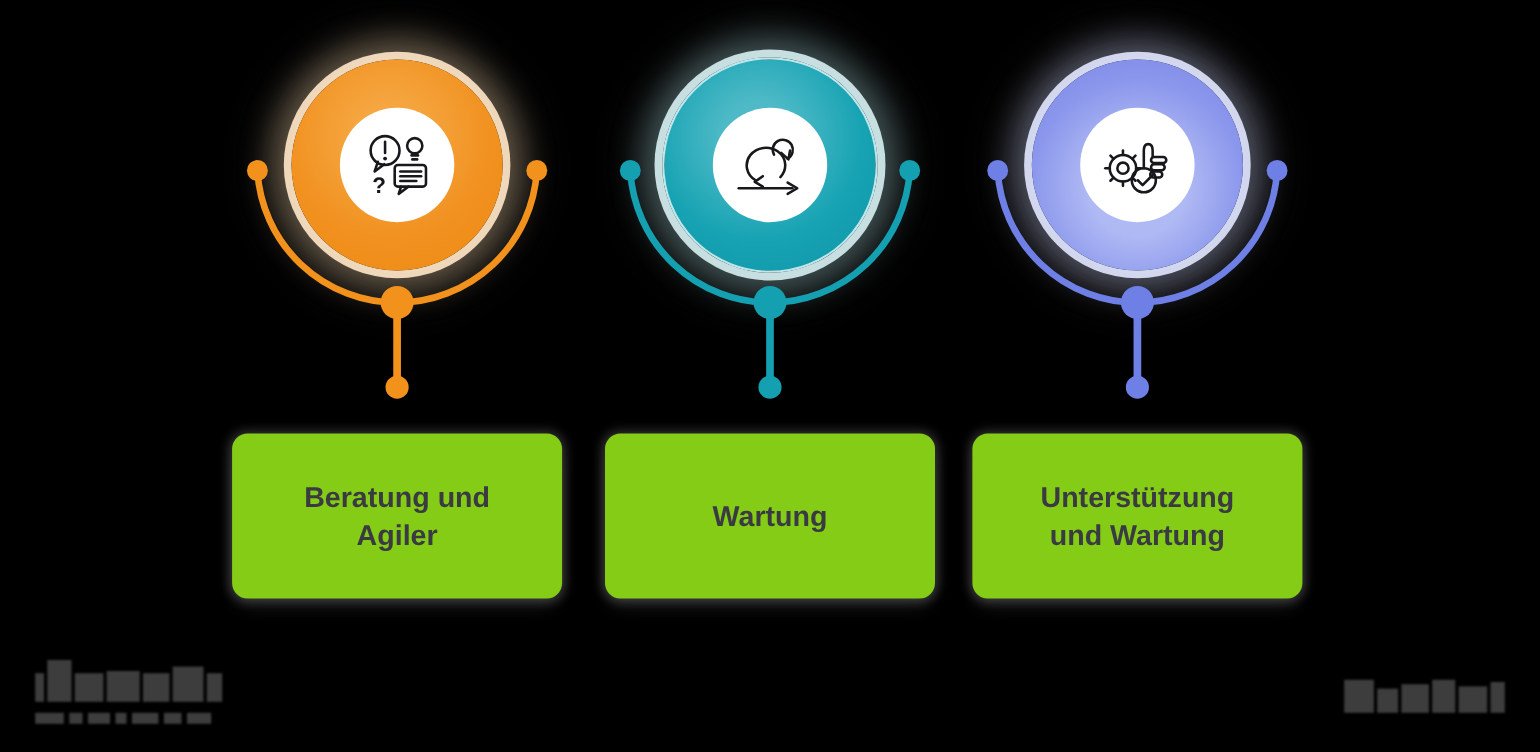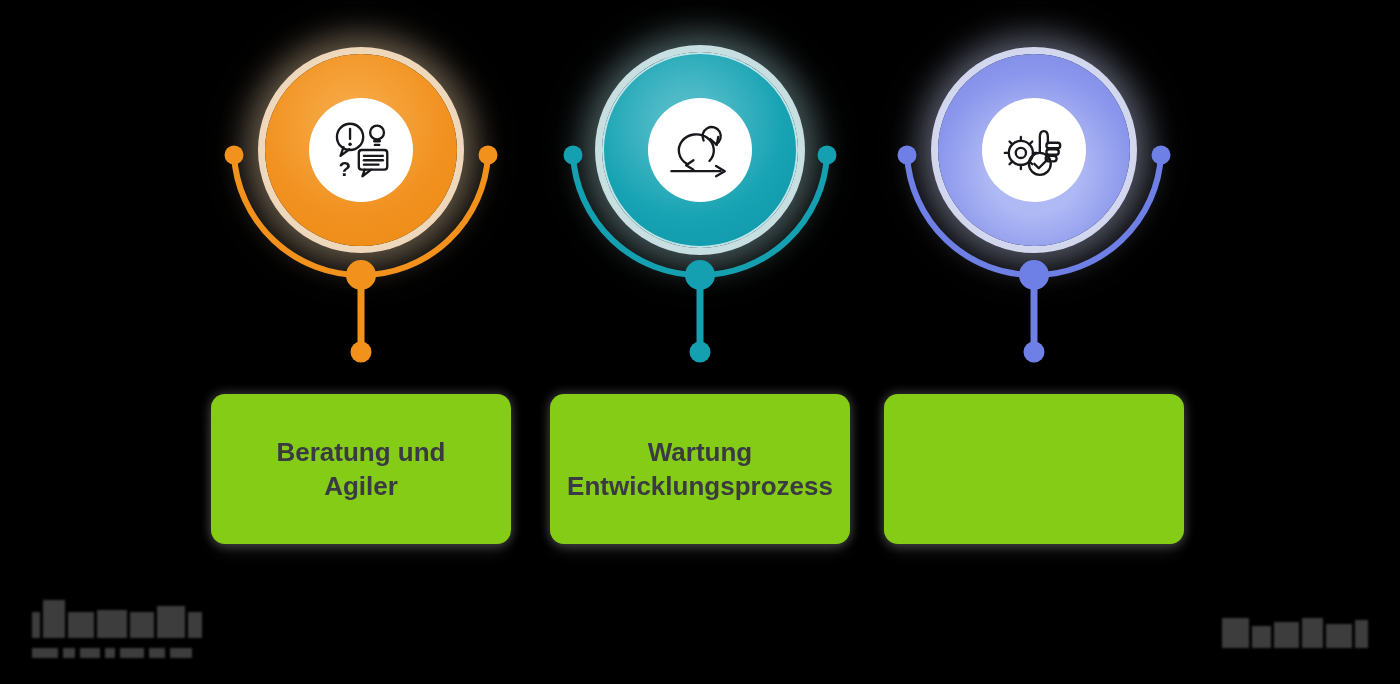--- a/index.html
+++ b/index.html
@@ -112,21 +112,20 @@
         <path class="ic" d="M 30 67 A 24 22 0 1 1 61 63"></path>
         <path class="ic" d="M 39 62 L 29 69 L 39 75"></path>
         <path class="ic" d="M 53 35 A 12.5 12.5 0 1 1 70 40"></path>
         <path class="ic" d="M 62 33 L 71 41 L 73 30"></path>
         <path class="ic" d="M 9 77 L 76 77"></path>
         <path class="ic" d="M 70 70 L 82 77 L 70 84"></path>
       </svg>
     </div>
     <div class="card">
       <div class="card-line">Wartung</div>
-      <div class="card-line">Entwicklungsprozess</div>
     </div>
   </div>
 
   <div class="step step-3" style="left:1034px">
     <div class="disc"></div>
     <svg class="connector" viewBox="0 0 290 235">
       <g stroke="#6E7FE6" fill="#6E7FE6">
         <path d="M 18 20 A 127.2 127.2 0 0 0 272 20" fill="none" stroke-width="6"></path>
         <line x1="145" y1="140" x2="145" y2="217" stroke-width="7"></line>
         <circle cx="18" cy="20" r="9.5" stroke="none"></circle>
@@ -151,20 +150,22 @@
         <circle class="ic" cx="30" cy="52" r="7"></circle>
         <path class="ic" d="M 56 52 V 30 q 0 -8 5.5 -8 t 5.5 8 v 8"></path>
         <rect class="ic" x="65" y="38" width="19" height="7.5" rx="3.7"></rect>
         <rect class="ic" x="65" y="47" width="17" height="7.5" rx="3.7"></rect>
         <rect class="ic" x="64" y="56" width="15" height="7.5" rx="3.7"></rect>
         <circle class="ic" cx="56" cy="67" r="15" fill="#ffffff"></circle>
         <path class="ic" d="M 48.5 67 l 6 6 l 12.5 -12.5"></path>
       </svg>
     </div>
     <div class="card">
+      <div class="card-line">Unterstützung</div>
+      <div class="card-line">und Wartung</div>
     </div>
   </div>
 
   <div class="wordmark wm-left">
     <div class="wm-row" style="height:38px;gap:3px;">
       <span class="px" style="width:8px;height:26px;"></span>
       <span class="px" style="width:22px;height:38px;"></span>
       <span class="px" style="width:26px;height:26px;"></span>
       <span class="px" style="width:30px;height:28px;"></span>
       <span class="px" style="width:24px;height:26px;"></span>

